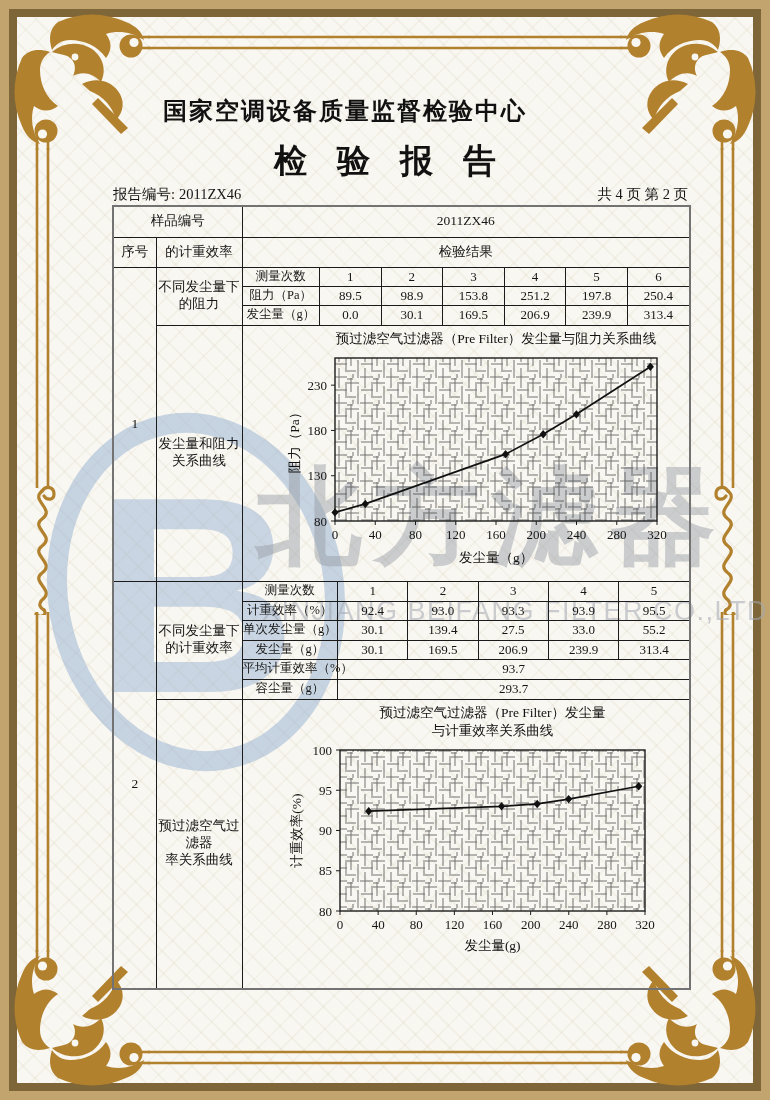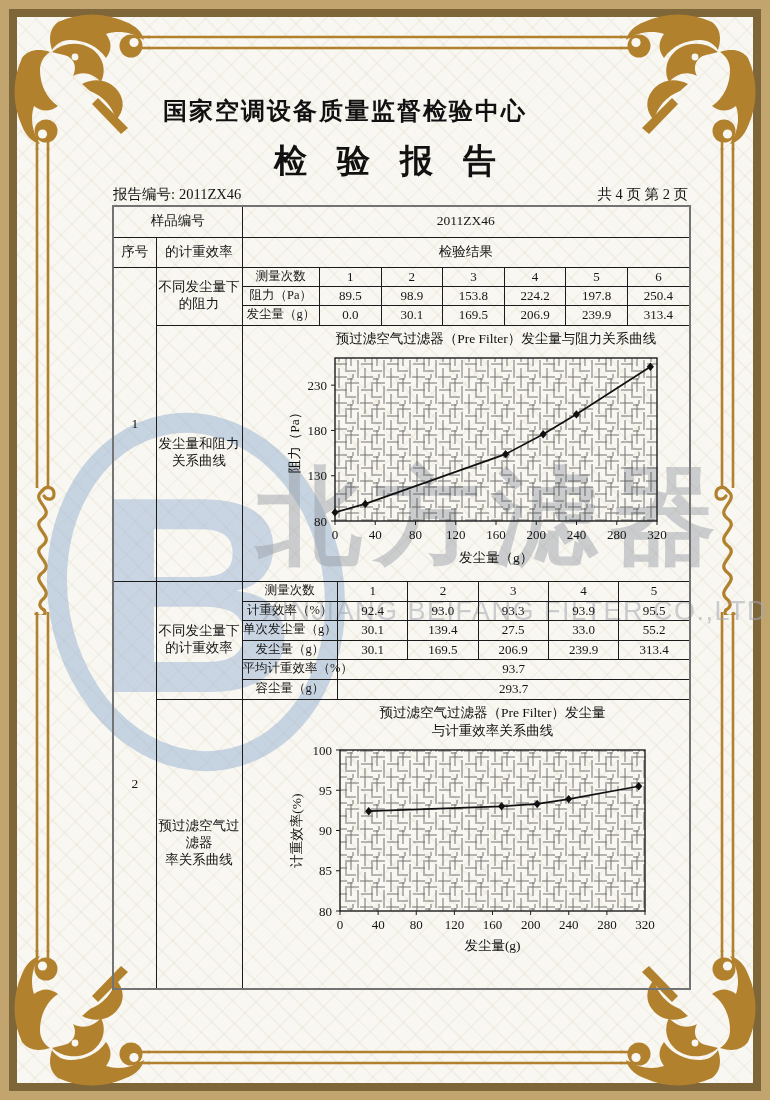--- a/index.html
+++ b/index.html
@@ -231,21 +231,21 @@
                   <td>3</td>
                   <td>4</td>
                   <td>5</td>
                   <td>6</td>
                 </tr>
                 <tr>
                   <td class="lbl">阻力（Pa）</td>
                   <td>89.5</td>
                   <td>98.9</td>
                   <td>153.8</td>
-                  <td>224.2</td>
+                  <td>251.2</td>
                   <td>197.8</td>
                   <td>250.4</td>
                 </tr>
                 <tr>
                   <td class="lbl">发尘量（g）</td>
                   <td>0.0</td>
                   <td>30.1</td>
                   <td>169.5</td>
                   <td>206.9</td>
                   <td>239.9</td>

